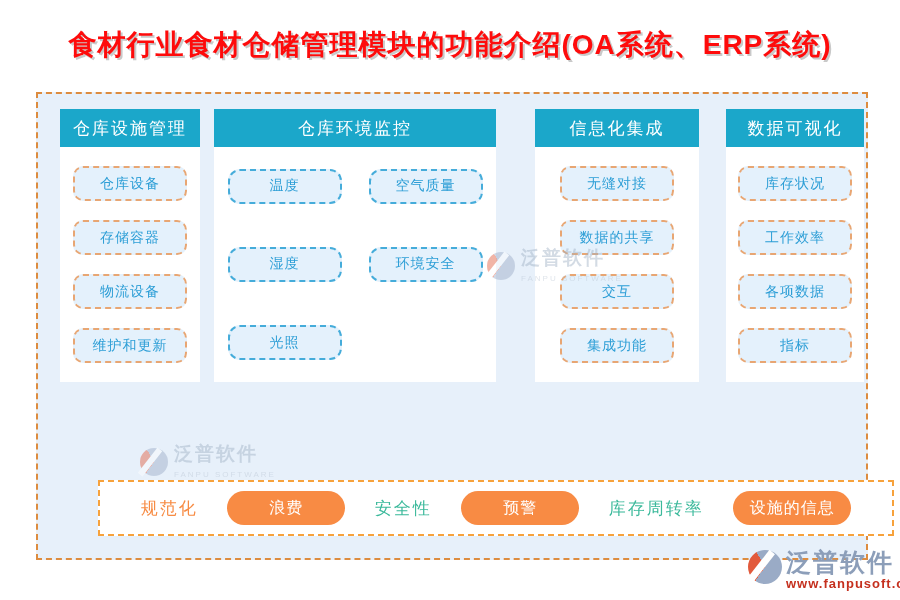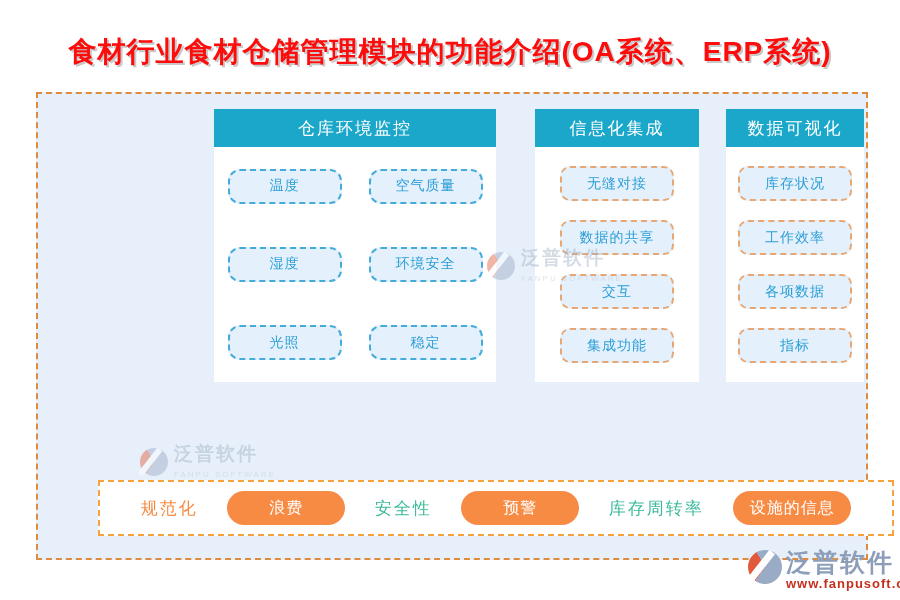--- a/index.html
+++ b/index.html
@@ -1,19 +1,19 @@
 <!DOCTYPE html>
 <html><head>
 <meta charset="utf-8">
 <style>
   * { margin:0; padding:0; box-sizing:border-box; }
   html,body { width:900px; height:600px; background:#ffffff; font-family:"Liberation Sans", sans-serif; }
   .screen { position:relative; width:900px; height:600px; overflow:hidden; background:#ffffff; }
 
-  .title { position:absolute; top:33px; left:0; width:900px; text-align:center;
+  .title { position:absolute; top:26px; left:0; width:900px; text-align:center;
            font-size:28px; font-weight:bold; color:#fe0b0b; letter-spacing:1px;
            text-shadow:2px 2px 0 #c9c9c9; }
 
   .outer { position:absolute; left:36px; top:92px; width:832px; height:468px;
            background:#e7f0fa; border:2px dashed #dd8c3f; }
 
   .panel { position:absolute; top:15px; background:#ffffff; height:273px; }
   .panel-header { height:38px; background:#1ba7ca; color:#ffffff; font-size:17px;
                   display:flex; align-items:center; justify-content:center; letter-spacing:2px; }
   .panel-body { height:235px; display:flex; flex-direction:column; justify-content:space-evenly; align-items:center; }
@@ -56,30 +56,38 @@
 </style>
 </head>
 <body>
 
 <div class="screen">
 
   <div class="title">食材行业食材仓储管理模块的功能介绍(OA系统、ERP系统)</div>
 
   <div class="outer">
 
+    <div class="panel" style="left:22px; width:140px;">
+      <div class="panel-header">仓库设施管理</div>
+      <div class="panel-body">
+        <div class="fbox rounded">仓库设备</div>
+        <div class="fbox rounded">存储容器</div>
+        <div class="fbox rounded">物流设备</div>
+        <div class="fbox rounded">维护和更新</div>
+      </div>
+    </div>
 
     <div class="panel" style="left:176px; width:282px;">
       <div class="panel-header">仓库环境监控</div>
       <div class="panel-body grid2">
         <div class="fbox square">温度</div>
         <div class="fbox square">空气质量</div>
         <div class="fbox square">湿度</div>
         <div class="fbox square">环境安全</div>
         <div class="fbox square">光照</div>
-        <div class="fbox square">稳定</div>
       </div>
     </div>
 
     <div class="panel" style="left:497px; width:164px;">
       <div class="panel-header">信息化集成</div>
       <div class="panel-body">
         <div class="fbox rounded">无缝对接</div>
         <div class="fbox rounded">数据的共享</div>
         <div class="fbox rounded">交互</div>
         <div class="fbox rounded">集成功能</div>

